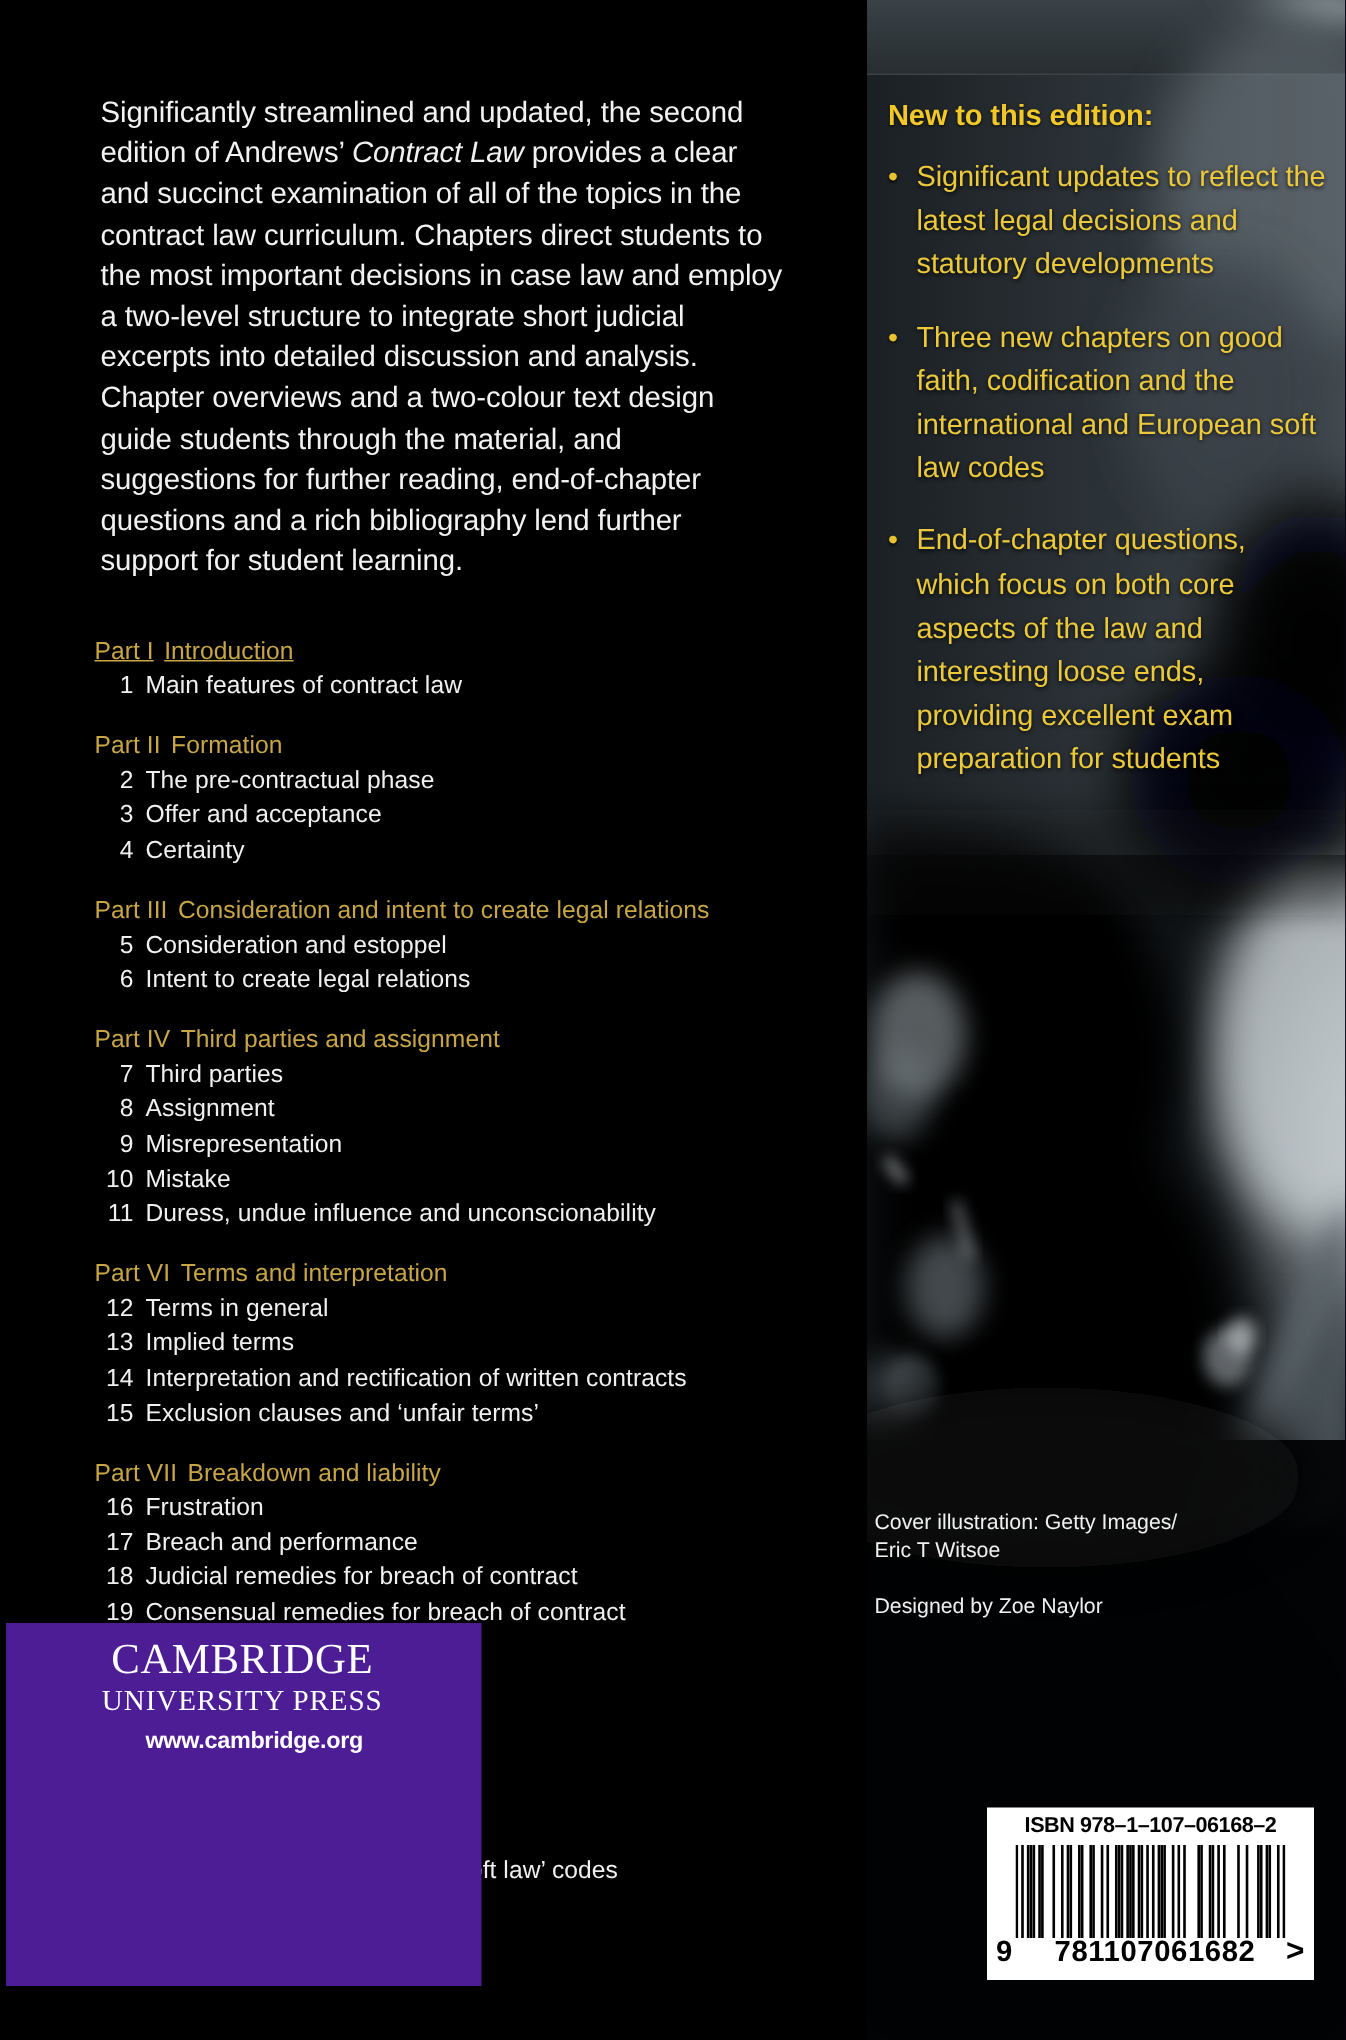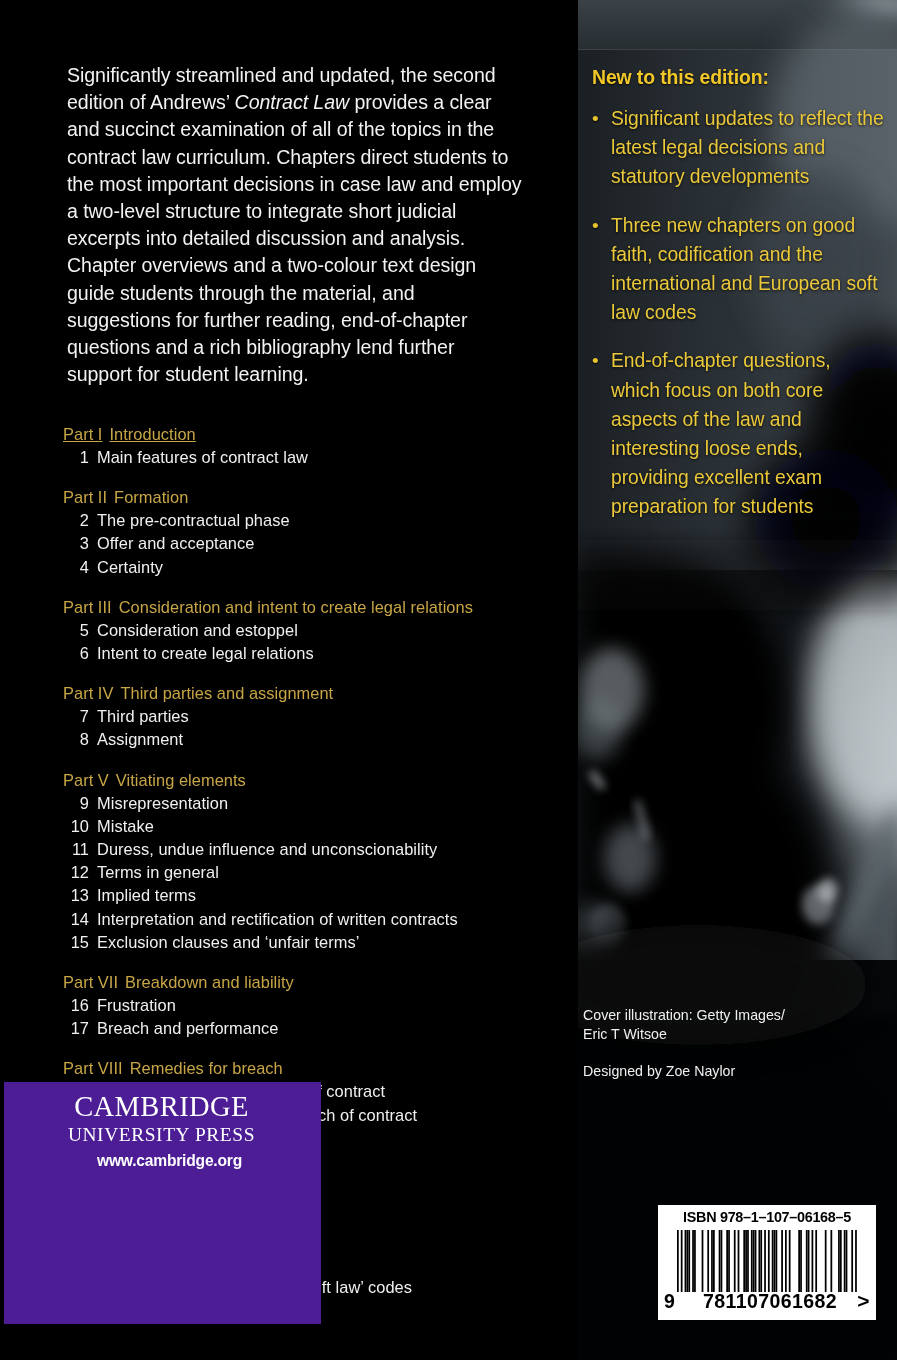--- a/index.html
+++ b/index.html
@@ -258,33 +258,33 @@
         </div>
         <div class="toc-part"><span class="pn">Part IV</span><span>Third parties and assignment</span></div>
         <div class="toc-chapter">
           <span class="num">7</span>
           <span>Third parties</span>
         </div>
         <div class="toc-chapter">
           <span class="num">8</span>
           <span>Assignment</span>
         </div>
-        <div class="toc-part"><span class="pn">Part V</span><span>Vitiating elements</span></div>
         <div class="toc-chapter">
           <span class="num">9</span>
           <span>Misrepresentation</span>
         </div>
         <div class="toc-chapter">
           <span class="num">10</span>
           <span>Mistake</span>
         </div>
         <div class="toc-chapter">
           <span class="num">11</span>
           <span>Duress, undue influence and unconscionability</span>
         </div>
+        <div class="toc-part"><span class="pn">Part VI</span><span>Terms and interpretation</span></div>
         <div class="toc-chapter">
           <span class="num">12</span>
           <span>Terms in general</span>
         </div>
         <div class="toc-chapter">
           <span class="num">13</span>
           <span>Implied terms</span>
         </div>
         <div class="toc-chapter">
           <span class="num">14</span>
@@ -296,21 +296,20 @@
         </div>
         <div class="toc-part"><span class="pn">Part VII</span><span>Breakdown and liability</span></div>
         <div class="toc-chapter">
           <span class="num">16</span>
           <span>Frustration</span>
         </div>
         <div class="toc-chapter">
           <span class="num">17</span>
           <span>Breach and performance</span>
         </div>
-        <div class="toc-part"><span class="pn">Part VIII</span><span>Remedies for breach</span></div>
         <div class="toc-chapter">
           <span class="num">18</span>
           <span>Judicial remedies for breach of contract</span>
         </div>
         <div class="toc-chapter">
           <span class="num">19</span>
           <span>Consensual remedies for breach of contract</span>
         </div>
         <div class="toc-part"><span class="pn">Part IX</span><span>Illegality and public policy</span></div>
         <div class="toc-chapter">
@@ -455,21 +454,21 @@
 
   <div id="cup-block">
     <div id="cup-logo">
       <div id="cup-name">CAMBRIDGE</div>
       <div id="cup-sub">UNIVERSITY PRESS</div>
       <div id="cup-url">www.cambridge.org</div>
     </div>
   </div>
 
   <div id="barcode-box">
-    <div id="isbn-text">ISBN 978–1–107–06168–5</div>
+    <div id="isbn-text">ISBN 978–1–107–06168–2</div>
     <div id="barcode-bars">
       <svg viewBox="0 0 180 62" preserveAspectRatio="none" aria-hidden="true">
           <rect x="0.000" y="0" width="1.743" height="62" fill="#000000"></rect>
           <rect x="3.789" y="0" width="1.743" height="62" fill="#000000"></rect>
           <rect x="7.579" y="0" width="1.743" height="62" fill="#000000"></rect>
           <rect x="9.474" y="0" width="1.743" height="62" fill="#000000"></rect>
           <rect x="11.368" y="0" width="1.743" height="62" fill="#000000"></rect>
           <rect x="15.158" y="0" width="1.743" height="62" fill="#000000"></rect>
           <rect x="17.053" y="0" width="1.743" height="62" fill="#000000"></rect>
           <rect x="24.632" y="0" width="1.743" height="62" fill="#000000"></rect>

